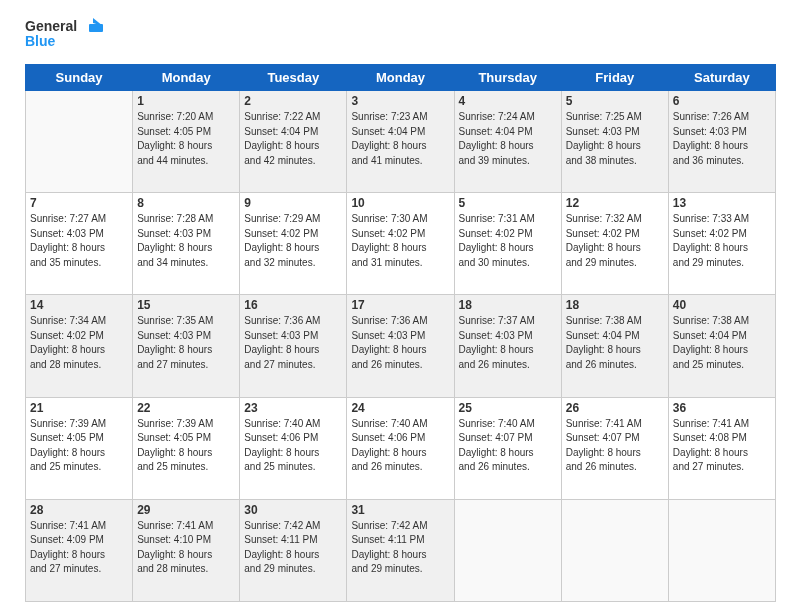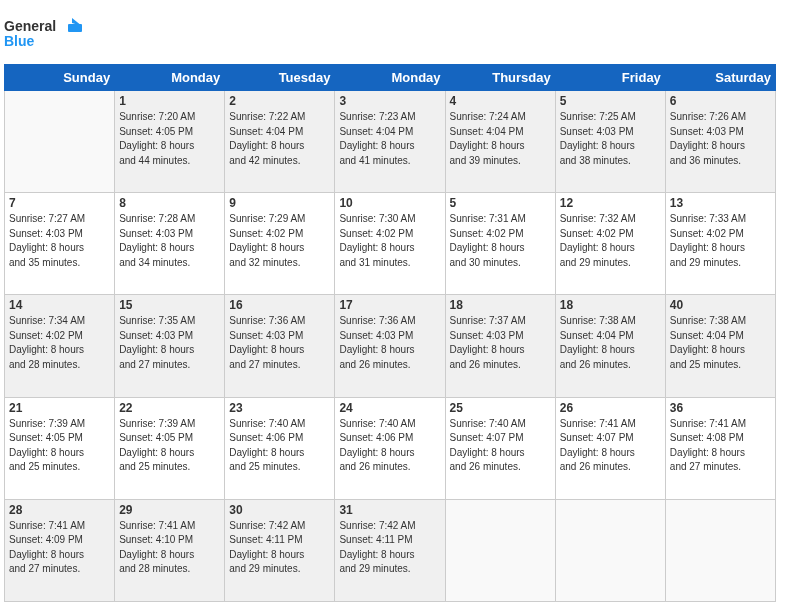--- a/index.html
+++ b/index.html
@@ -7,21 +7,21 @@
       font-family: Arial, sans-serif;
       background: #fff;
       width: 792px;
       height: 612px;
       overflow: hidden;
     }
     .page {
       width: 792px;
       height: 612px;
       background: #fff;
-      padding: 16px 16px 10px 4px;
+      padding: 16px 16px 10px 25px;
       display: flex;
       flex-direction: column;
     }
     .header {
       display: flex;
       justify-content: space-between;
       align-items: flex-start;
       margin-bottom: 10px;
     }
     .logo {
@@ -47,21 +47,21 @@
       border-collapse: collapse;
       width: 100%;
       table-layout: fixed;
     }
     .calendar th {
       background: #1565C0;
       color: #fff;
       font-size: 13px;
       font-weight: bold;
       padding: 5px 4px;
-      text-align: right;
+      text-align: center;
       border: 1px solid #1565C0;
     }
     .calendar td {
       border: 1px solid #ccc;
       vertical-align: top;
       padding: 3px 4px;
       font-size: 10px;
       color: #333;
       background: #fff;
       height: 88px;

